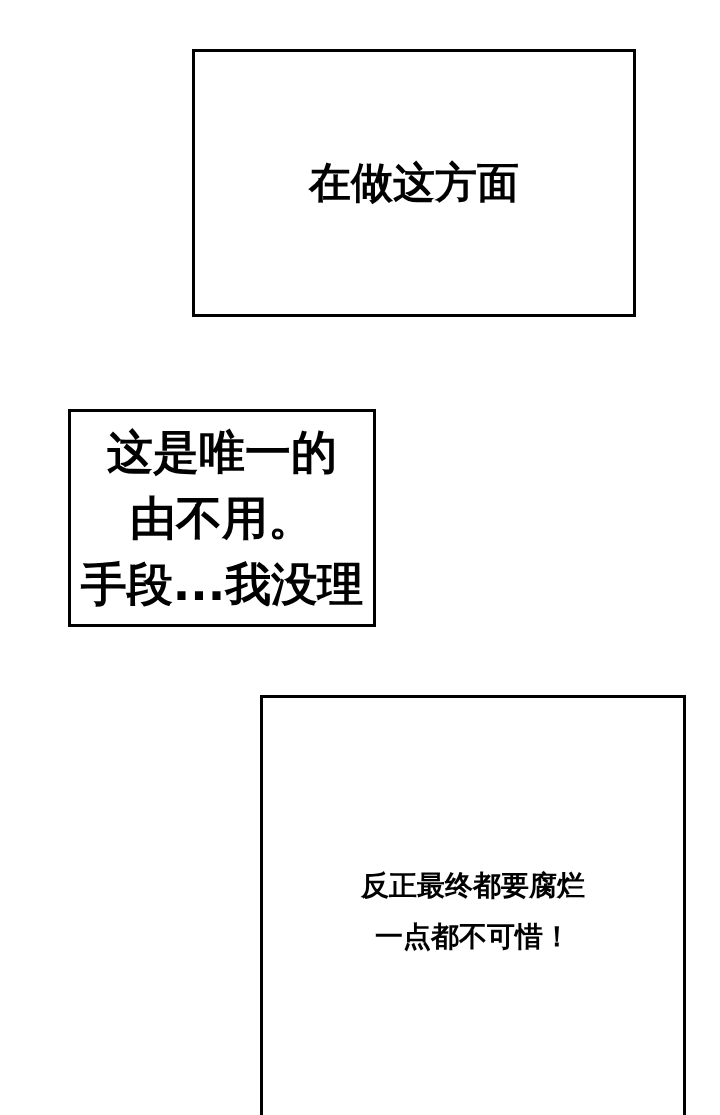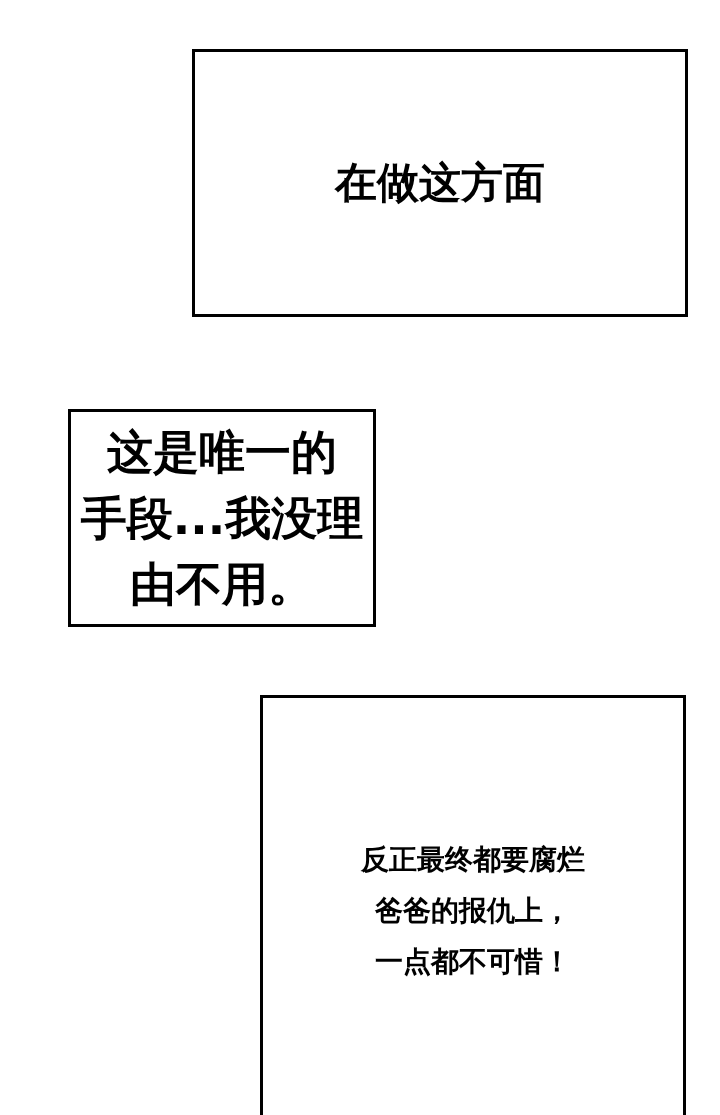--- a/index.html
+++ b/index.html
@@ -27,21 +27,21 @@
     text-align: center;
     color: #000000;
     font-weight: bold;
   }
   .speech-box .line {
     white-space: nowrap;
   }
   .box-1 {
     left: 192px;
     top: 49px;
-    width: 496px;
+    width: 444px;
     height: 268px;
     font-size: 42px;
     line-height: 54px;
     font-family: Liberation Serif, serif;
   }
   .box-2 {
     left: 68px;
     top: 409px;
     width: 308px;
     height: 218px;
@@ -62,23 +62,22 @@
 <body>
 
 <div class="page">
 
   <div class="speech-box box-1">
     <div class="line">在做这方面</div>
   </div>
 
   <div class="speech-box box-2">
     <div class="line">这是唯一的</div>
+    <div class="line">由不用。</div>
     <div class="line">手段...我没理</div>
-    <div class="line">由不用。</div>
   </div>
 
   <div class="speech-box box-3">
     <div class="line">反正最终都要腐烂</div>
-    <div class="line">爸爸的报仇上，</div>
     <div class="line">一点都不可惜！</div>
   </div>
 
 </div>
 
 </body></html>

